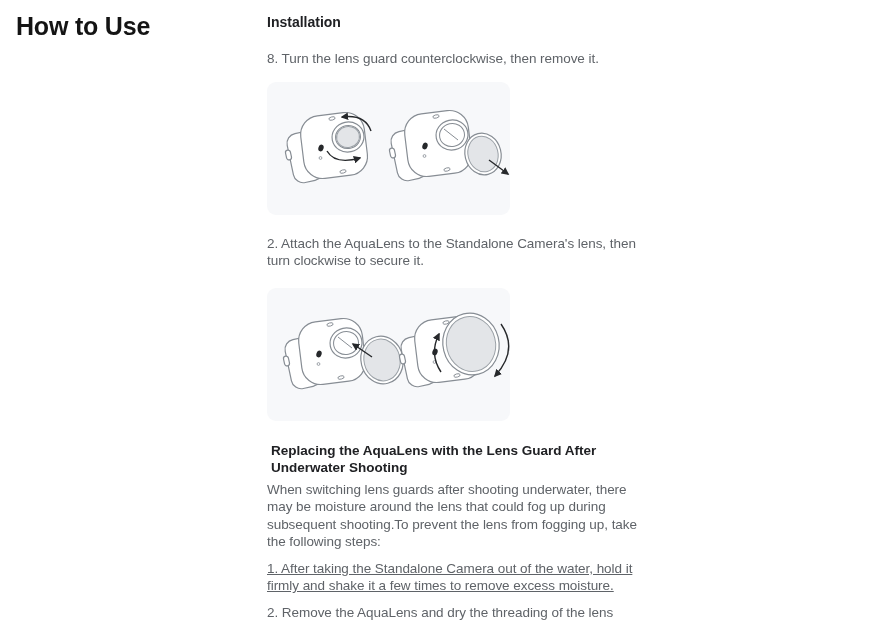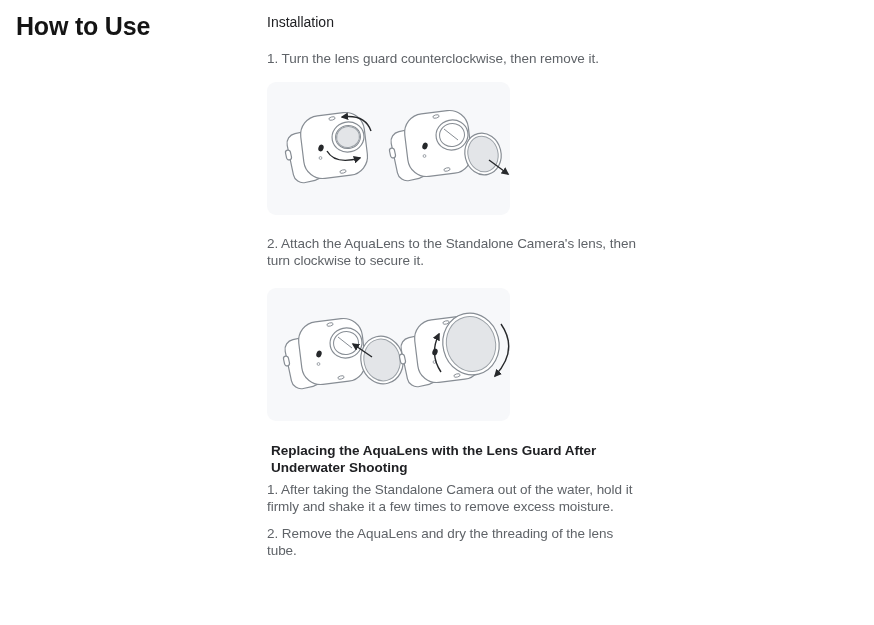--- a/index.html
+++ b/index.html
@@ -21,37 +21,37 @@
   }
 
   .article {
     position: absolute;
     left: 267px; top: 14px;
     width: 400px;
   }
 
   .section-title {
     font-size: 14px;
-    font-weight: 400;
+    font-weight: 700;
     line-height: 17px;
     color: #202124;
     margin: 0 0 19px 0;
   }
 
   .body-text {
     font-size: 13.5px;
     line-height: 17.5px;
     color: #5f6368;
     letter-spacing: -0.05px;
     white-space: pre-line;
   }
   .step-remove  { margin: 0 0 14px 0; }
   .step-attach  { margin: 0 0 18px 0; }
   .intro-text   { margin: 0 0 9px 0; }
-  .step-shake   { margin: 4px 0 9px 0; }
+  .step-shake   { margin: 4px 0 9px 0; text-decoration: underline; }
   .step-dry     { margin: 0; }
 
   .subsection-title {
     font-size: 13.5px;
     font-weight: 700;
     line-height: 17.5px;
     color: #202124;
     white-space: pre-line;
     margin: 4px;
   }
@@ -96,21 +96,21 @@
 </svg>
 
 <div class="page">
 
   <h1 class="page-title">How to Use</h1>
 
   <div class="article">
 
     <h3 class="section-title">Installation</h3>
 
-    <p class="body-text step-remove">1. Turn the lens guard counterclockwise, then remove it.</p>
+    <p class="body-text step-remove">8. Turn the lens guard counterclockwise, then remove it.</p>
 
     <figure class="figure-panel figure-remove">
       <svg viewBox="0 0 243 133">
 
         <g transform="translate(20,26)">
           <use href="#cam"></use>
           <ellipse cx="61" cy="29" rx="11.5" ry="10.5" transform="rotate(-12 61 29)" fill="#e3e5e8" stroke="#9aa0a6" stroke-width="1"></ellipse>
           <path class="arrow" d="M84 23 Q78 6 55 9"></path>
           <path class="arrow" d="M40 43 Q48 57 73 50"></path>
         </g>
@@ -151,20 +151,24 @@
           </g>
           <path class="arrow" d="M40 60 Q28 42 38 22"></path>
           <path class="arrow" d="M100 12 Q118 38 94 64"></path>
         </g>
       </svg>
     </figure>
 
     <h4 class="subsection-title">Replacing the AquaLens with the Lens Guard After
 Underwater Shooting</h4>
 
+    <p class="body-text intro-text">When switching lens guards after shooting underwater, there
+may be moisture around the lens that could fog up during
+subsequent shooting.To prevent the lens from fogging up, take
+the following steps:</p>
 
     <p class="body-text step-shake">1. After taking the Standalone Camera out of the water, hold it
 firmly and shake it a few times to remove excess moisture.</p>
 
     <p class="body-text step-dry">2. Remove the AquaLens and dry the threading of the lens
 tube.</p>
 
   </div>
 </div>
 

